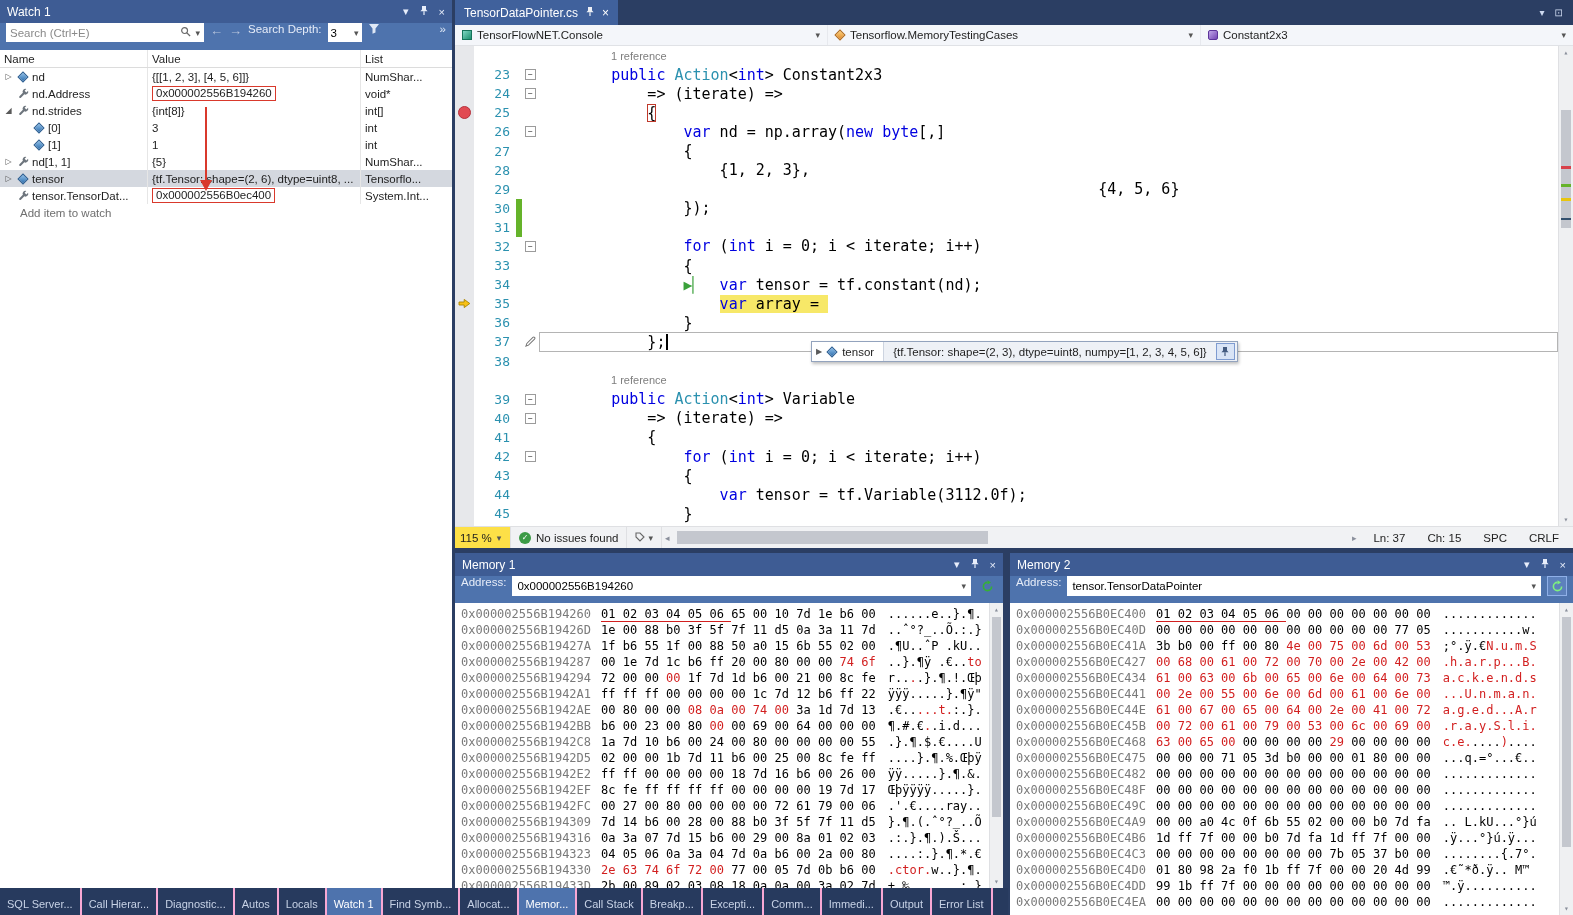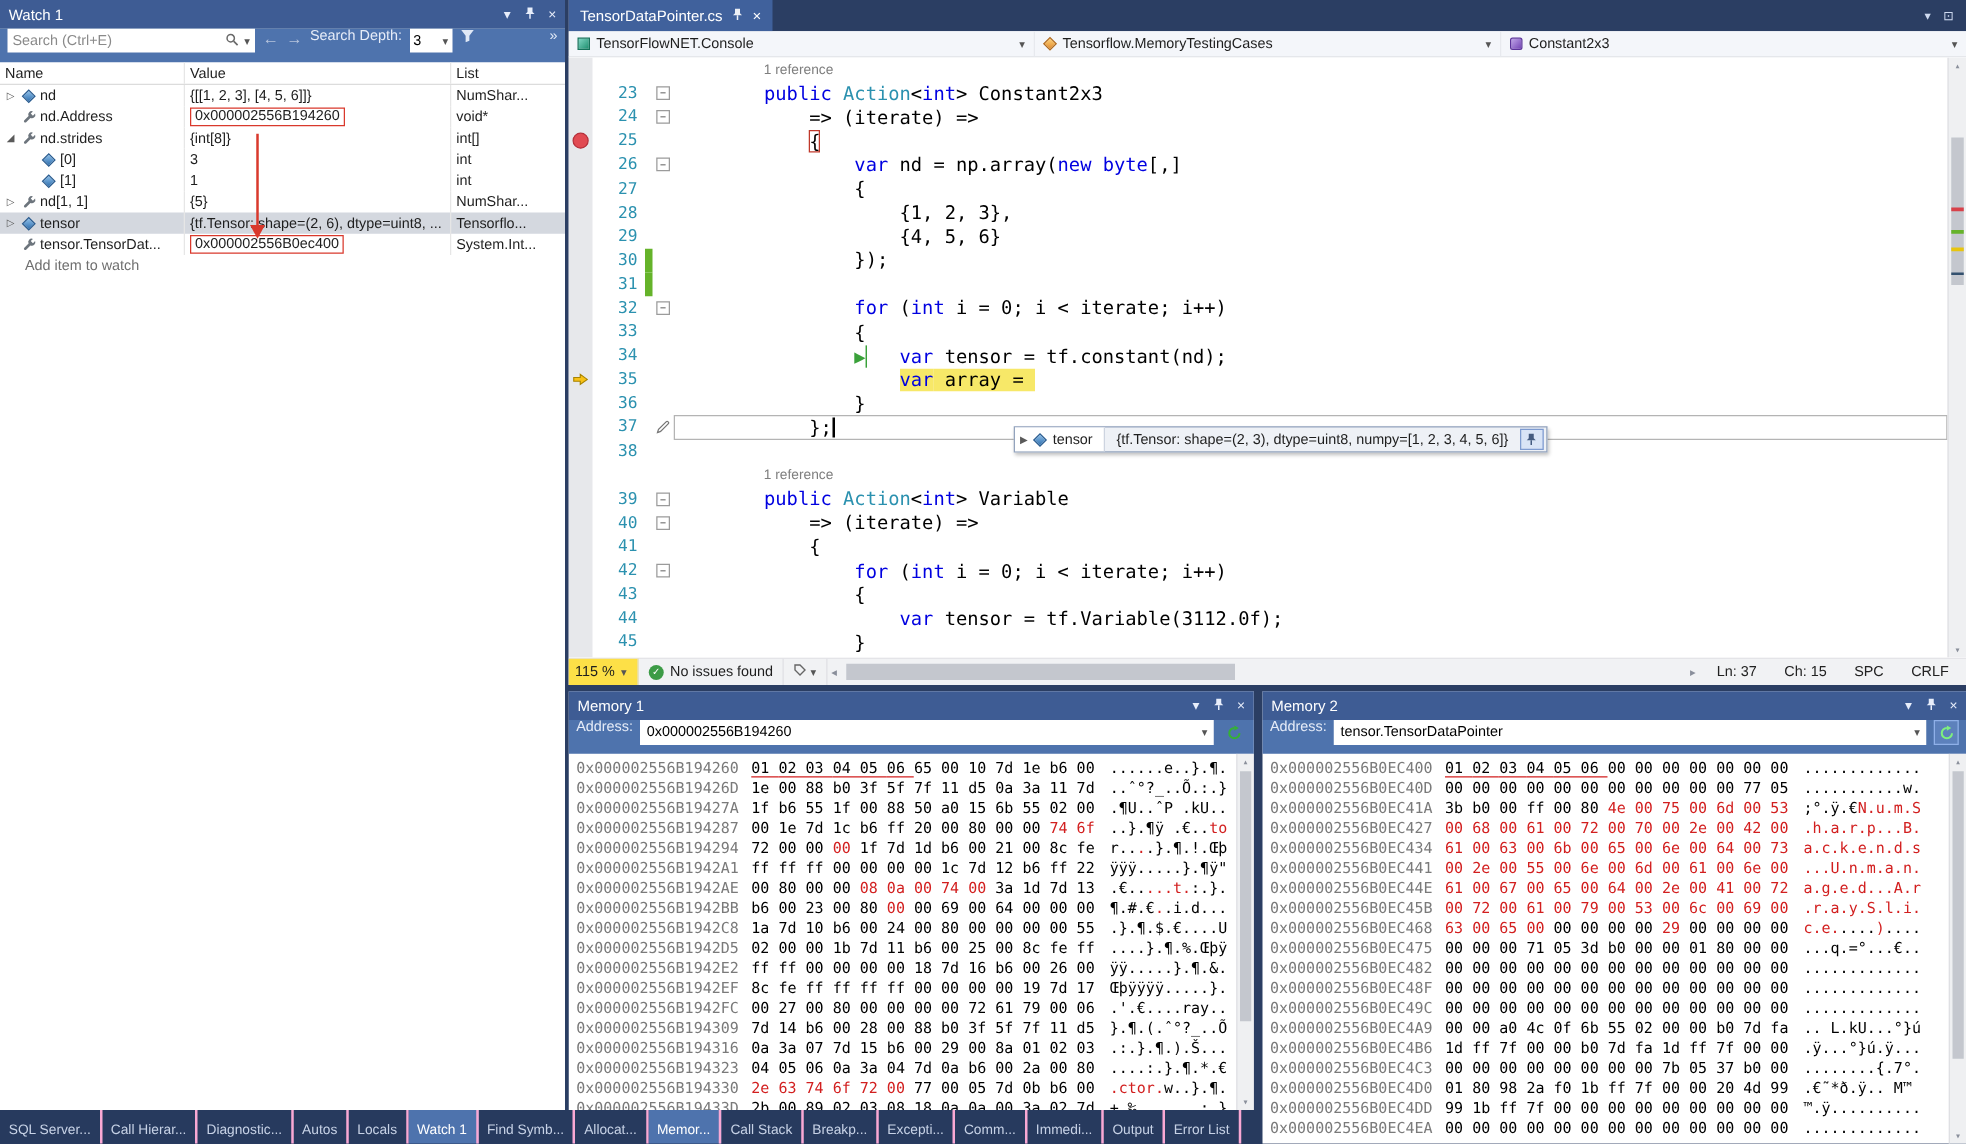--- a/index.html
+++ b/index.html
@@ -357,21 +357,21 @@
             <div class="ln">28</div>
             <div class="chgbar"></div>
             <div class="fold"></div>
             <div class="ct" style="padding-left: 20ch;"><span class="sd">{1, 2, 3},</span></div>
           </div>
           <div class="cl">
             <div class="gl"></div>
             <div class="ln">29</div>
             <div class="chgbar"></div>
             <div class="fold"></div>
-            <div class="ct" style="padding-left: 20ch;"><span class="sd">{4, 5, 6}</span></div>
+            <div class="ct" style="padding-left: 20ch; justify-content: center;"><span class="sd">{4, 5, 6}</span></div>
           </div>
           <div class="cl">
             <div class="gl"></div>
             <div class="ln">30</div>
             <div class="chgbar on"></div>
             <div class="fold"></div>
             <div class="ct" style="padding-left: 16ch;"><span class="sd">});</span></div>
           </div>
           <div class="cl">
             <div class="gl"></div>

